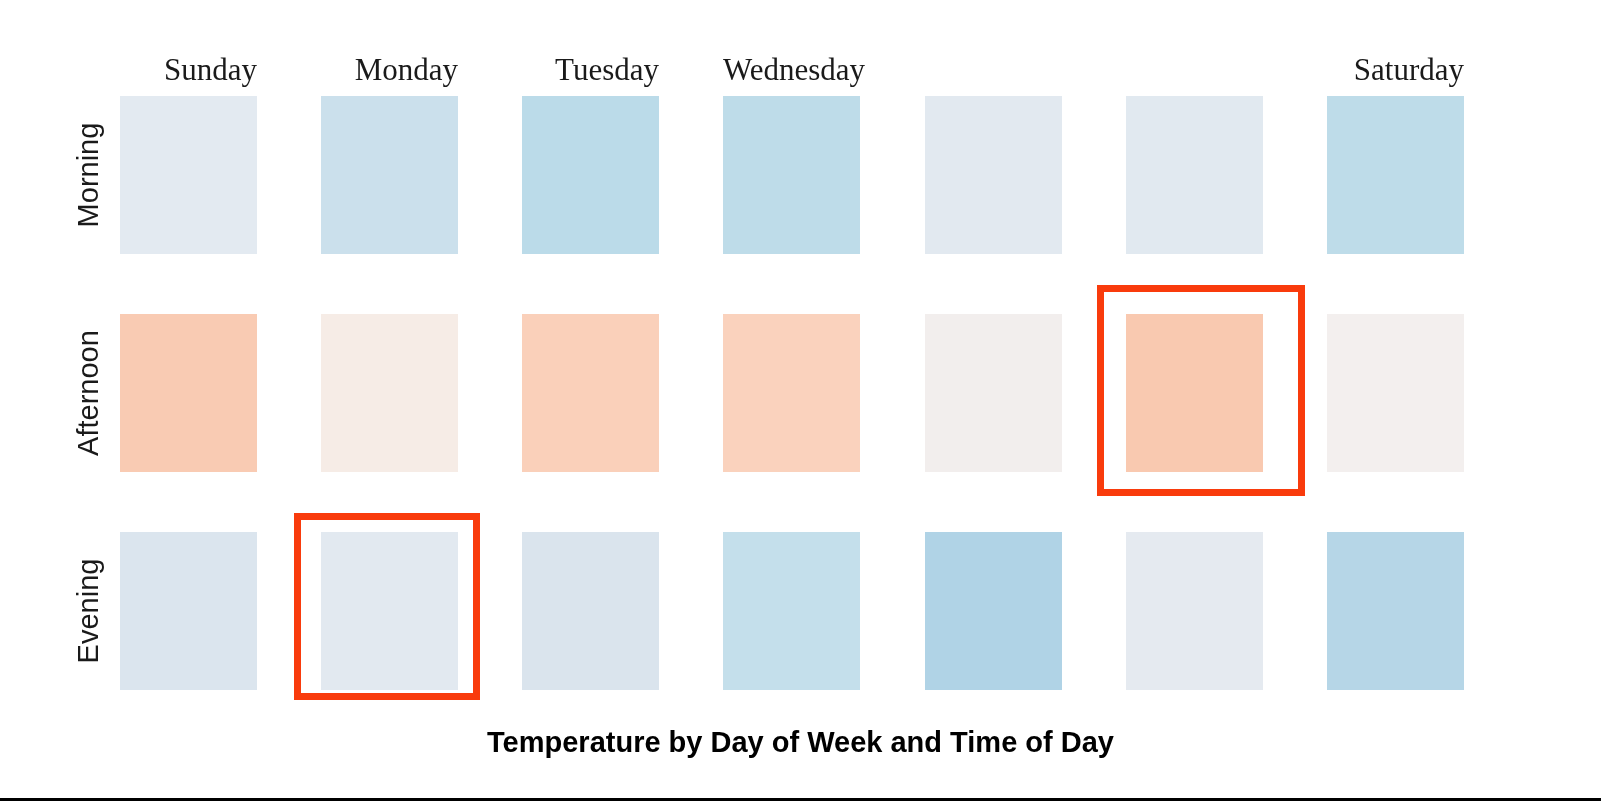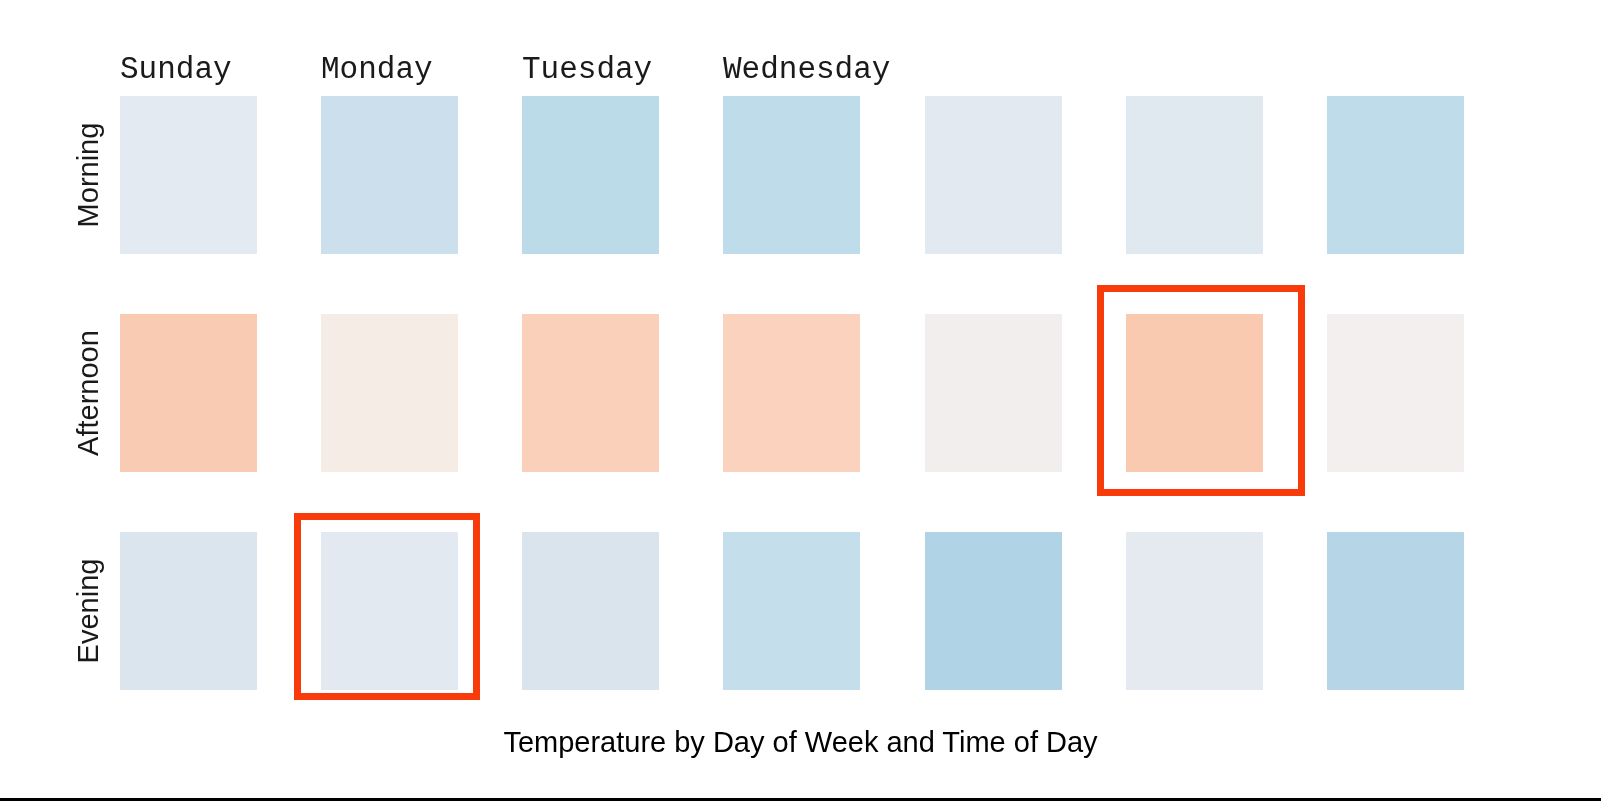--- a/index.html
+++ b/index.html
@@ -28,26 +28,26 @@
     position: absolute;
     left: 0;
     top: 44px;
     width: 1601px;
     height: 52px;
   }
   .col-header {
     position: absolute;
     top: 0;
     width: 137px;
-    text-align: left;
+    text-align: right;
     font-size: 31px;
     line-height: 52px;
     color: #1a1a1a;
     white-space: nowrap;
-    font-family: Liberation Mono, monospace;
+    font-family: Liberation Serif, serif;
   }
 
   
   #row-label-col {
     position: absolute;
     left: 0;
     top: 0;
     width: 120px;
     height: 801px;
   }
@@ -89,36 +89,37 @@
   }
 
   
   #chart-title {
     position: absolute;
     left: 0;
     top: 726px;
     width: 1601px;
     text-align: center;
     font-size: 29px;
-    font-weight: normal;
+    font-weight: bold;
     color: #000000;
     white-space: nowrap;
     font-family: "Liberation Sans", sans-serif;
   }
 </style>
 </head>
 <body>
 
 <div id="chart-root">
 
   <div id="column-header-row">
     <div class="col-header" style="left:120px;">Sunday</div>
     <div class="col-header" style="left:321px;">Monday</div>
     <div class="col-header" style="left:522px;">Tuesday</div>
     <div class="col-header" style="left:723px;">Wednesday</div>
+    <div class="col-header" style="left:1327px;">Saturday</div>
   </div>
 
   <div id="row-label-col">
     <div class="row-label" style="left:68px; top:254px;">Morning</div>
     <div class="row-label" style="left:68px; top:472px;">Afternoon</div>
     <div class="row-label" style="left:68px; top:690px;">Evening</div>
   </div>
 
   <div id="cell-grid">
     <div class="heat-cell" style="left: 120px; top: 96px; background-color: rgb(227, 234, 241);"></div>

